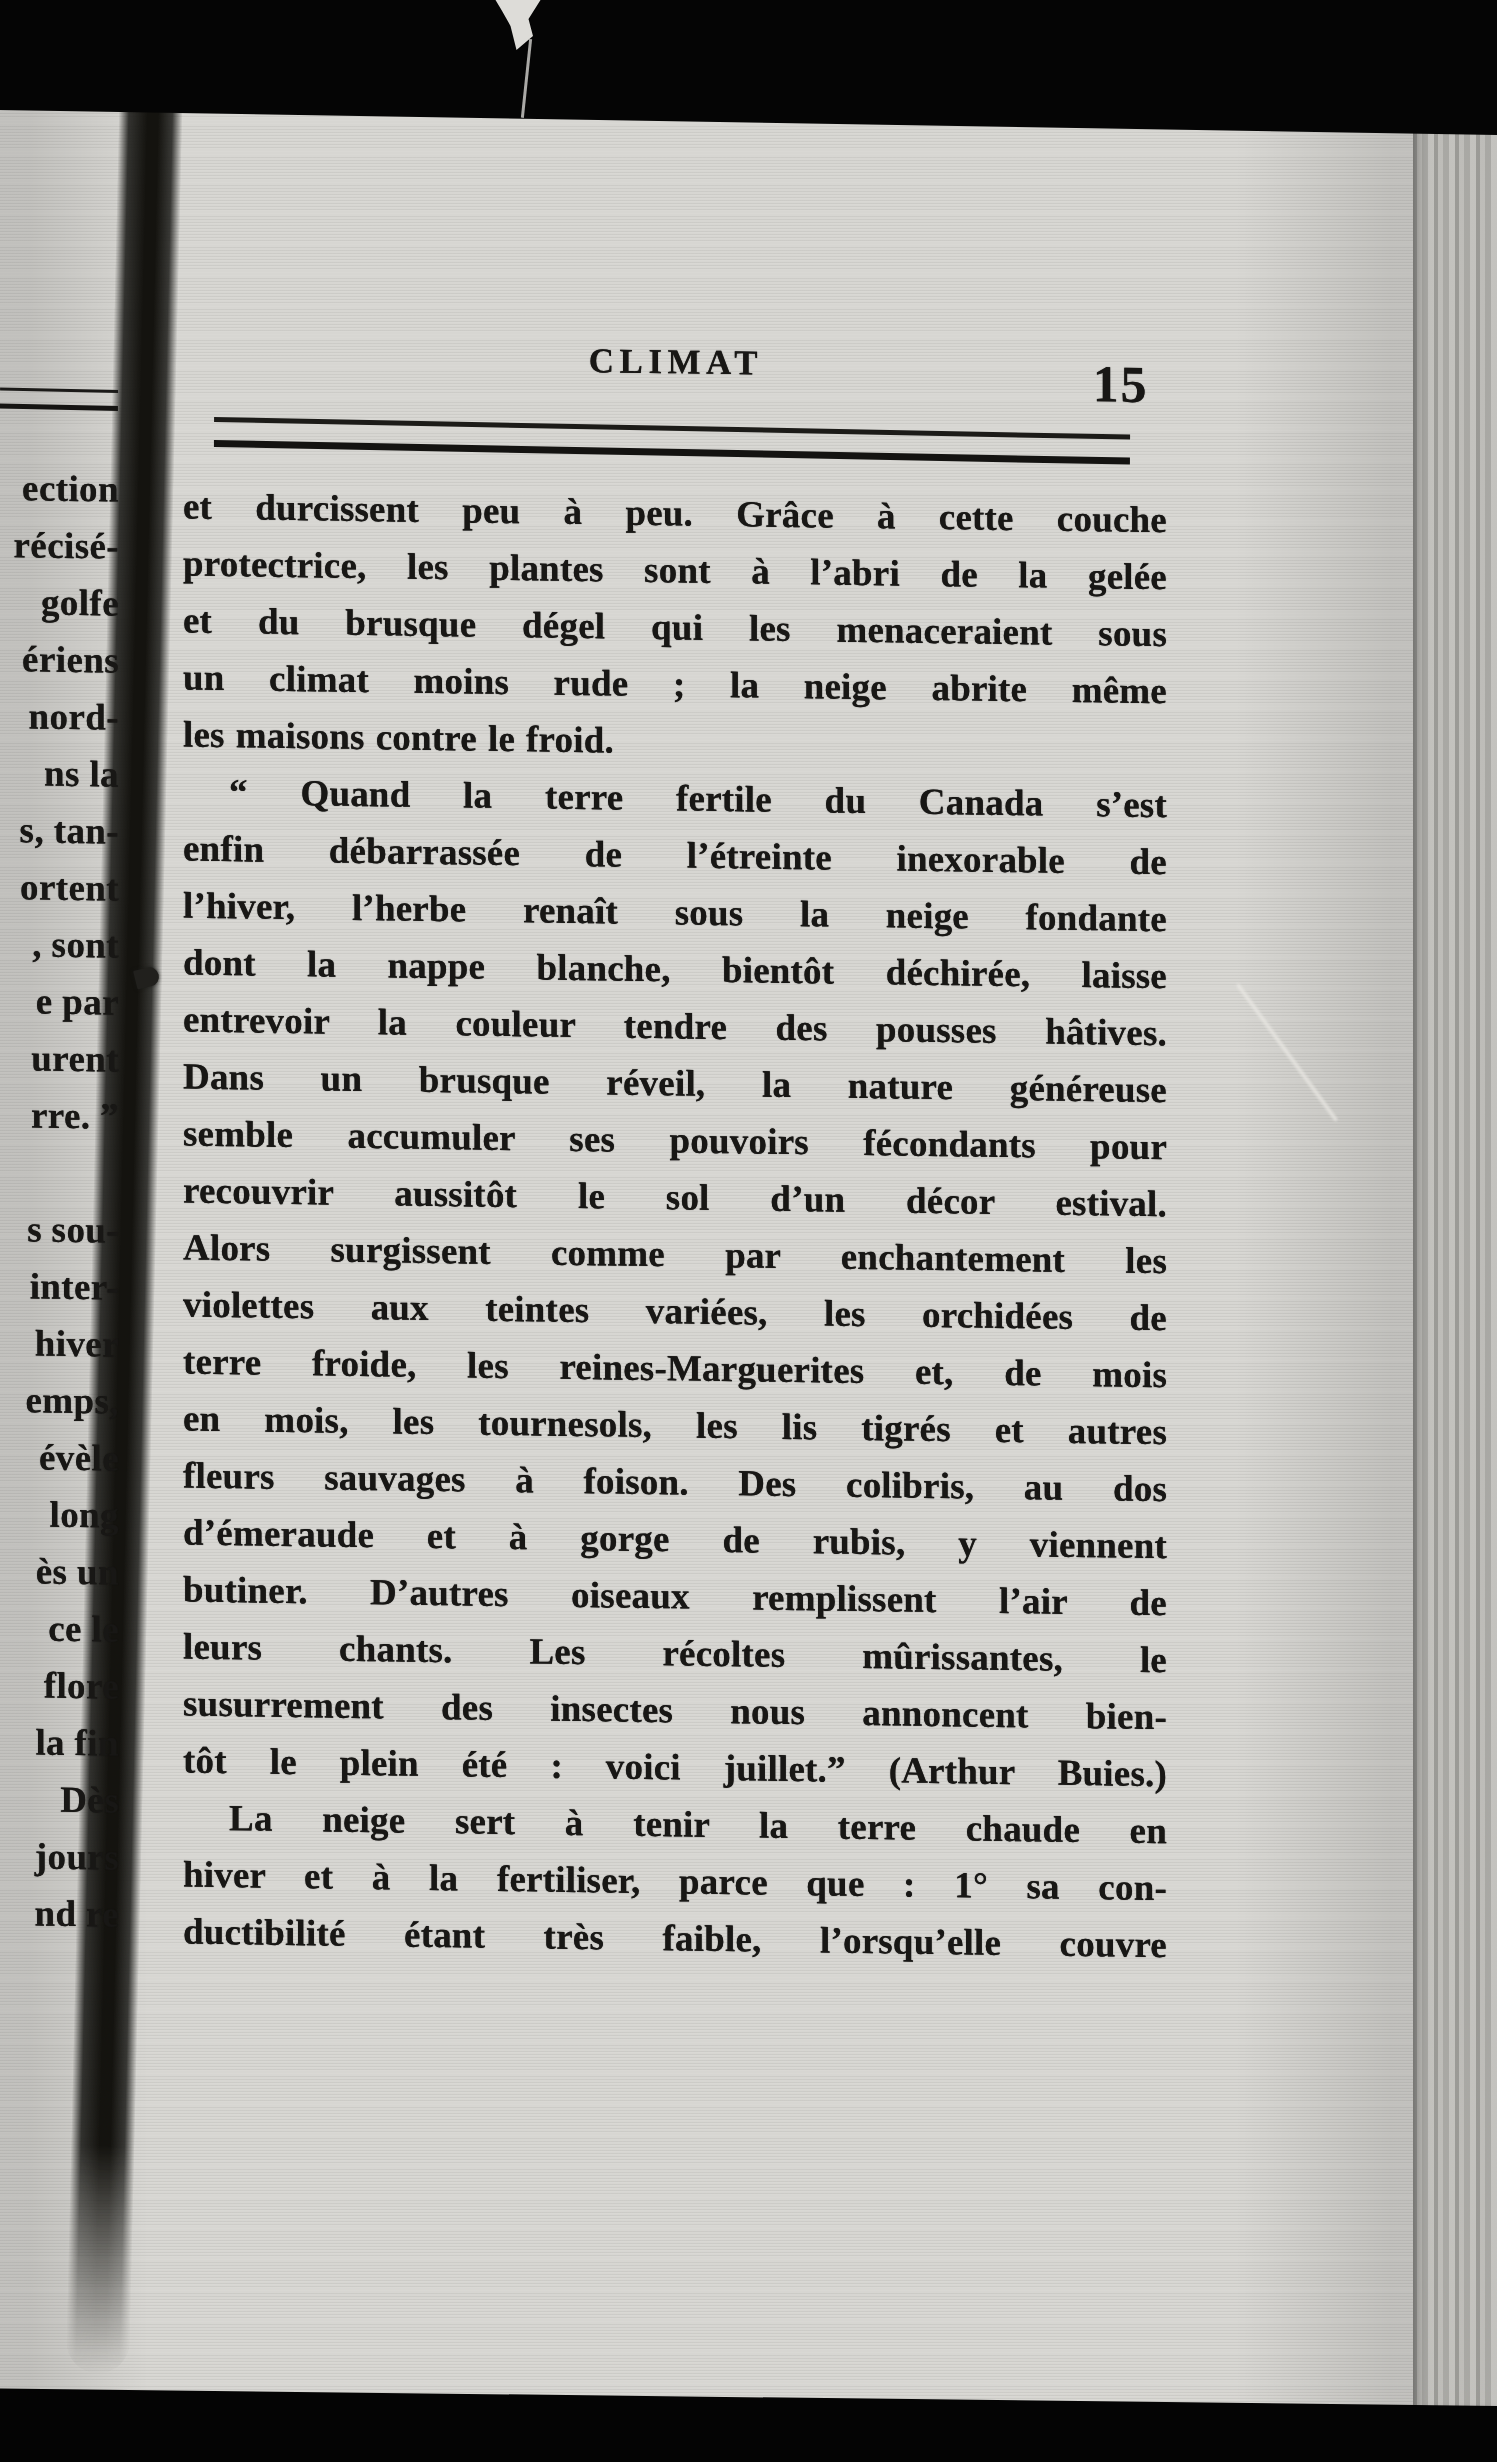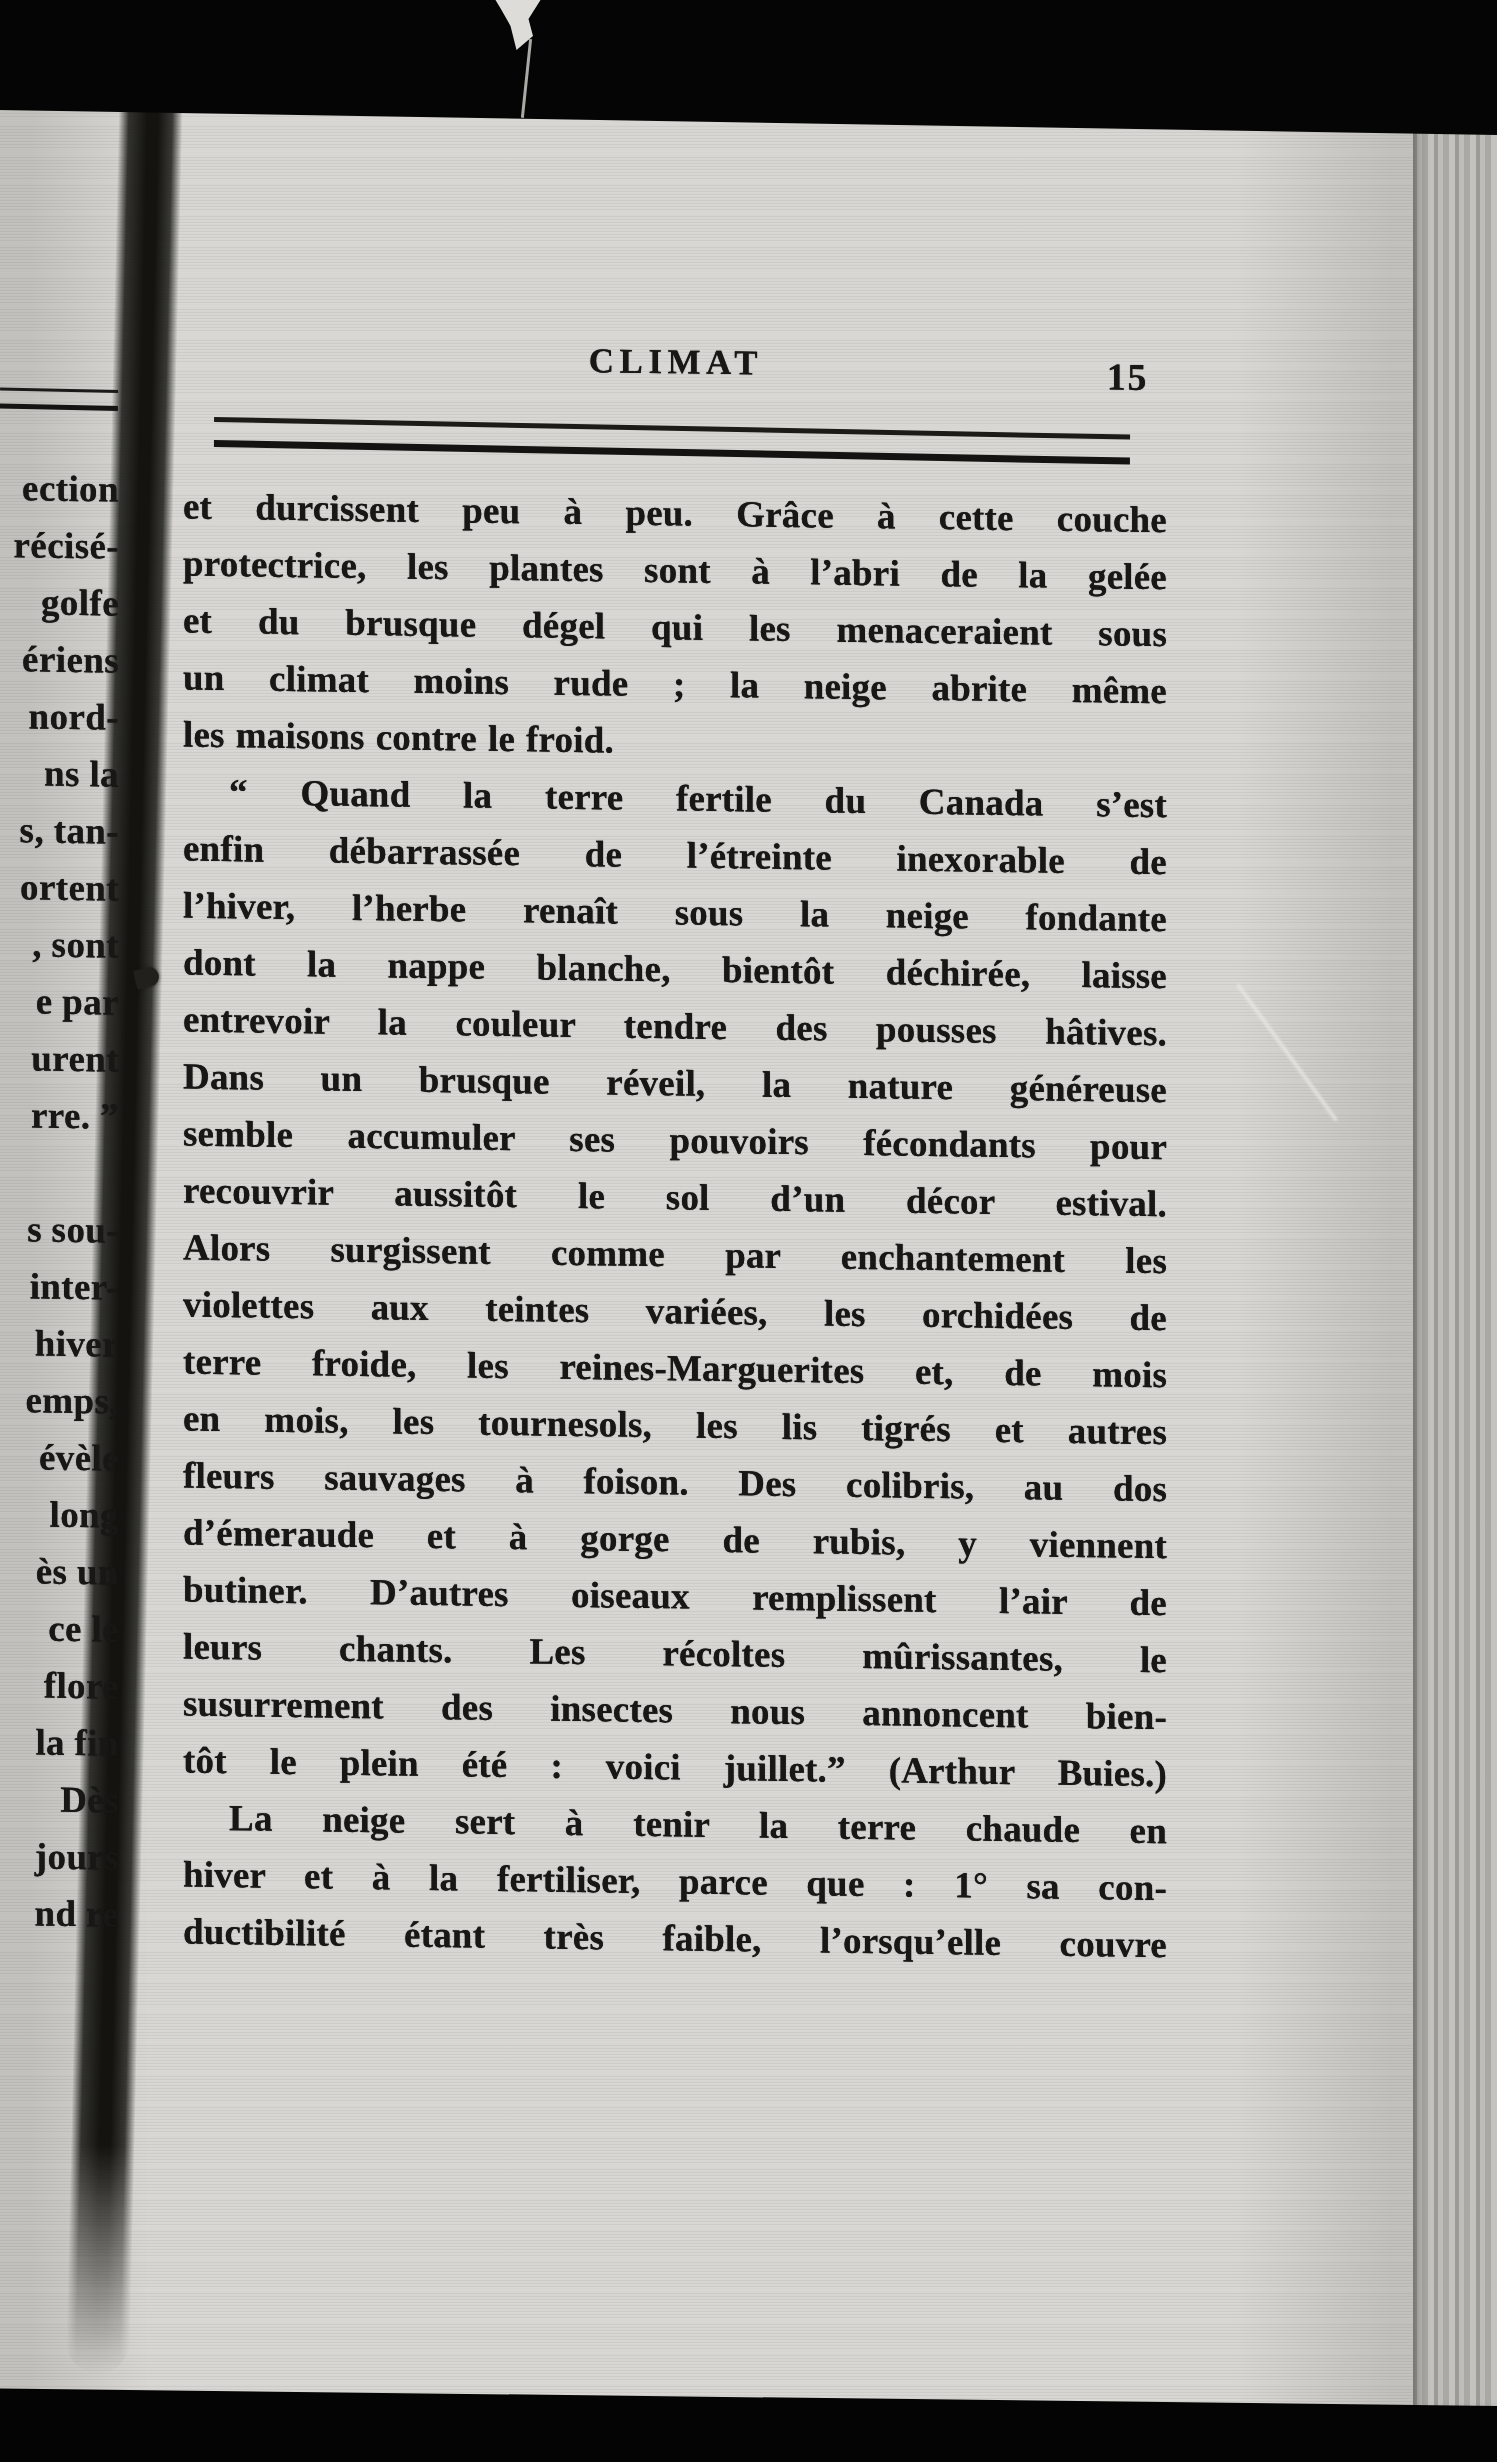--- a/index.html
+++ b/index.html
@@ -95,21 +95,21 @@
   .running-head{
     position:absolute;left:185px;top:333px;width:982px;height:63px;
   }
   .head-title{
     display:block;text-align:center;
     font-size:35px;font-weight:700;letter-spacing:5.5px;
     text-shadow:0 0 0.8px rgba(22,21,19,0.9);
   }
   .head-page-number{
     position:absolute;right:19px;top:6.3px;
-    font-size:38px;font-weight:700;letter-spacing:1.6px;
+    font-size:52px;font-weight:700;letter-spacing:1.6px;
     text-shadow:0 0 0.8px rgba(22,21,19,0.9);
   }
   .double-rule{
     position:absolute;left:214px;top:414px;width:916px;height:18px;
     border-top:5.5px solid #1c1b18;border-bottom:7.9px solid #141311;
     transform:rotate(0.3deg);transform-origin:left center;
   }
   .text-block{
     position:absolute;left:183px;top:475px;width:984px;
     font-size:37px;font-weight:700;line-height:57px;

